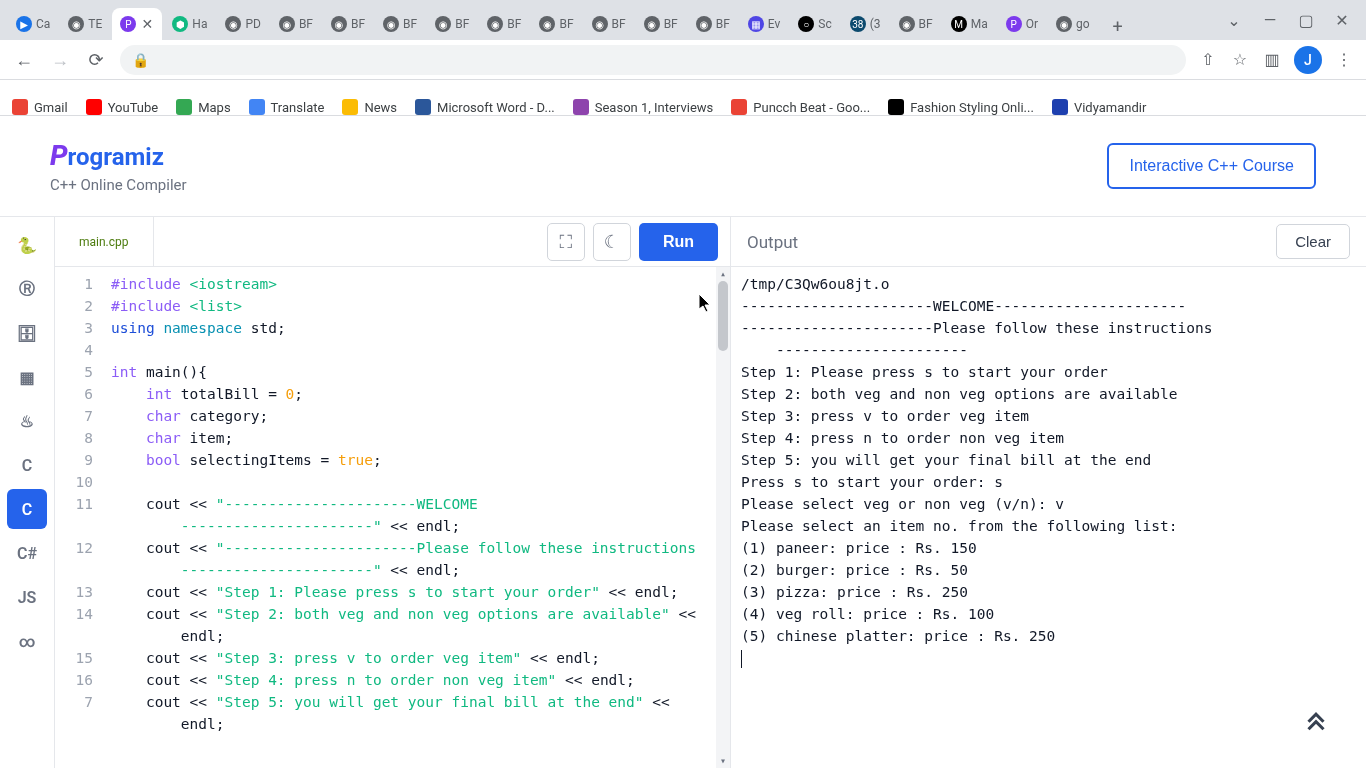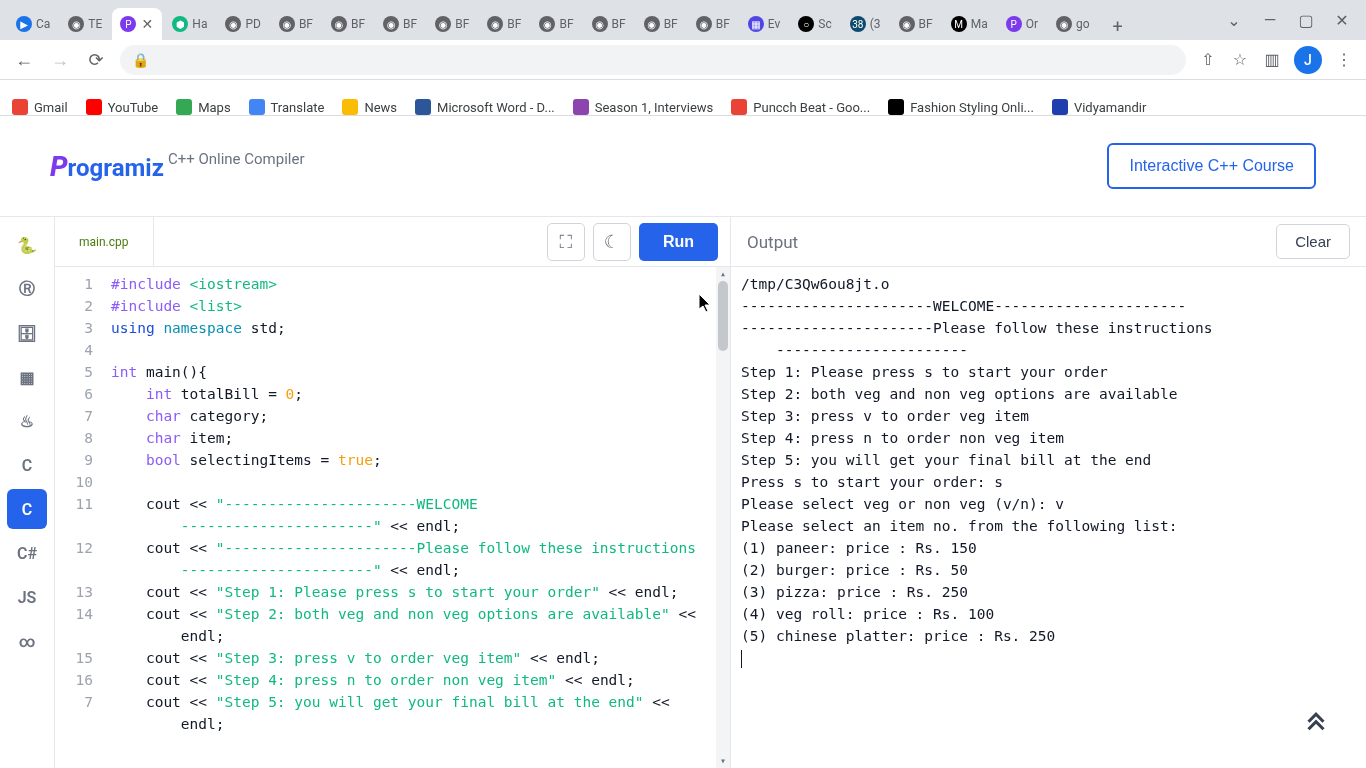--- a/index.html
+++ b/index.html
@@ -25,21 +25,21 @@
 .url-action-icon { width: 20px; height: 20px; display: flex; align-items: center; justify-content: center; }
 .profile-badge { width: 28px; height: 28px; border-radius: 50%; background: #1a73e8; color: #fff; display: flex; align-items: center; justify-content: center; font-size: 14px; font-weight: 500; }
 
 .bookmarks-bar { height: 36px; background: #fff; display: flex; align-items: flex-end; padding: 0 12px; gap: 18px; border-bottom: 1px solid #dadce0; font-size: 13px; color: #3c4043; }
 .bookmark { display: flex; align-items: center; gap: 6px; white-space: nowrap; }
 .bm-icon { width: 16px; height: 16px; border-radius: 3px; flex-shrink: 0; }
 
 
 .page { background: #fff; height: calc(768px - 40px - 40px - 36px); display: flex; flex-direction: column; }
 .header { height: 100px; display: flex; align-items: center; justify-content: space-between; padding: 0 50px; }
-.logo-area { display: flex; flex-direction: row; gap: 4px; }
+.logo-area { display: flex; flex-direction: column; gap: 4px; }
 .logo { font-size: 24px; font-weight: 700; color: #2563eb; }
 .logo .p1 { color: #7c3aed; font-size: 28px; font-weight: 800; font-style: italic; }
 .subtitle { font-size: 15px; color: #6b7280; }
 .course-btn { border: 2px solid #2563eb; color: #2563eb; background: #fff; padding: 12px 20px; border-radius: 6px; font-size: 16px; font-weight: 500; }
 
 .ide-area { flex: 1; display: flex; border-top: 1px solid #e5e7eb; overflow: hidden; }
 .lang-sidebar { width: 55px; border-right: 1px solid #e5e7eb; display: flex; flex-direction: column; align-items: center; padding-top: 8px; gap: 4px; }
 .lang-btn { width: 40px; height: 40px; border-radius: 6px; display: flex; align-items: center; justify-content: center; font-size: 16px; font-weight: 600; color: #6b7280; }
 .lang-btn.active { background: #2563eb; color: #fff; }
 

